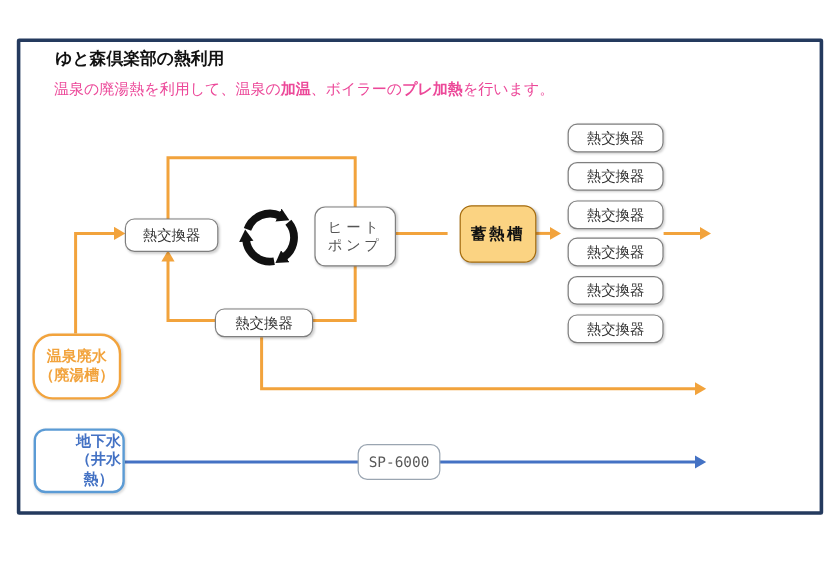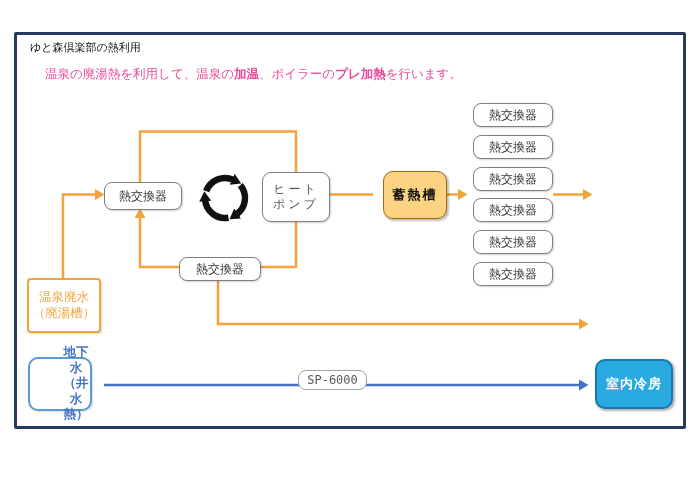--- a/index.html
+++ b/index.html
@@ -12,21 +12,21 @@
   html,body{margin:0;padding:0;background:#fff;}
   #stage{
     position:relative;width:700px;height:485px;background:#fff;overflow:hidden;
     font-family:"Liberation Sans","DejaVu Sans",sans-serif;color:var(--text-dark);
   }
   #frame{
     position:absolute;left:14px;top:32px;width:666px;height:391px;
     border:3px solid var(--border-navy);border-radius:2px;background:#fff;z-index:0;
   }
   .txt{position:absolute;white-space:nowrap;z-index:3;}
-  #title{left:30px;top:40px;font-size:11px;font-weight:normal;color:#111;}
+  #title{left:46px;top:40px;font-size:14px;font-weight:bold;color:#111;}
   .desc{left:45px;font-size:12.5px;color:#ec4899;}
   #desc1{top:66px;} #desc2{top:84px;}
   .b{font-weight:bold;}
   svg.connectors{position:absolute;left:0;top:0;z-index:1;}
   .flow{fill:none;stroke-width:2.5px;}
   .flow.orange{stroke:var(--flow-orange);}
   .flow.blue{stroke:var(--flow-blue);}
   .fill-orange{fill:var(--flow-orange);}
   .fill-blue{fill:var(--flow-blue);}
   .recycle-arc{fill:none;stroke:#111;stroke-width:6.5px;}
@@ -52,22 +52,22 @@
     color:#fff;font-weight:bold;font-size:13px;letter-spacing:1px;
     border-radius:10px;box-shadow:1.5px 1.5px 2.5px rgba(0,0,0,0.3);
   }
   .cool-box{
     background:var(--cooling-fill);border:2px solid var(--cooling-border);
     color:#fff;font-weight:bold;font-size:13px;letter-spacing:1px;
     border-radius:10px;box-shadow:1.5px 1.5px 2.5px rgba(0,0,0,0.3);
   }
   .src-orange{
     background:#fff;border:2.5px solid var(--flow-orange);
-    color:var(--flow-orange);font-weight:normal;font-size:12.5px;
-    border-radius:4px;box-shadow:1px 1px 2px rgba(0,0,0,0.15);
+    color:var(--flow-orange);font-weight:bold;font-size:12.5px;
+    border-radius:17px;box-shadow:1px 1px 2px rgba(0,0,0,0.15);
   }
   .src-blue{
     background:#fff;border:2.5px solid var(--blue-border);
     color:var(--flow-blue);font-weight:bold;font-size:12.5px;
     border-radius:10px;box-shadow:1px 1px 2px rgba(0,0,0,0.15);
   }
   .sp{
     background:#fff;border:1.5px solid #9aa5b1;font-size:12px;color:#595959;
     font-family:"DejaVu Sans Mono","Liberation Mono",monospace;border-radius:8px;
   }
@@ -76,22 +76,22 @@
   #hx-bottom{left:179px;top:257px;width:82px;height:24px;}
   #heat-pump{left:262px;top:172px;width:68px;height:50px;}
   #storage-tank{left:373px;top:171px;width:64px;height:48px;margin-left:10px;}
   .hx-col{left:473px;width:80px;height:24px;}
   #hxc0{top:103px;} #hxc1{top:135px;} #hxc2{top:167px;}
   #hxc3{top:198px;} #hxc4{top:230px;} #hxc5{top:262px;}
   #onsen-heating{left:595px;top:168px;width:78px;height:54px;}
   #boiler{left:595px;top:301px;width:78px;height:48px;font-size:12.5px;}
   #room-cooling{left:595px;top:359px;width:78px;height:50px;}
   #hot-spring-waste{left:27px;top:278px;width:74px;height:55px;}
-  #groundwater{left:28px;top:357px;width:64px;height:54px;padding-left:32px;}
-  #sp6000{left:298px;top:370px;width:69px;height:20px;}
+  #groundwater{left:28px;top:357px;width:76px;height:54px;padding-left:32px;}
+  #sp6000{left:298px;top:370px;width:69px;height:30px;}
 </style>
 </head>
 <body>
 
 <div id="stage">
   <div id="frame"></div>
 
   <div id="title" class="txt">ゆと森倶楽部の熱利用</div>
   <div id="desc1" class="txt desc"><span>温泉の廃湯熱を利用して、温泉の</span><span class="b">加温</span><span>、ボイラーの</span><span class="b">プレ加熱</span><span>を行います。</span></div>
 
@@ -154,23 +154,20 @@
   </div>
   <div id="hxc4" class="box white-box hx hx-col">
     <span>熱交換器</span>
   </div>
   <div id="hxc5" class="box white-box hx hx-col">
     <span>熱交換器</span>
   </div>
 
 
 
-  <div id="room-cooling" class="box cool-box">
-    <span>室内冷房</span>
-  </div>
 
   <div id="hot-spring-waste" class="box src-orange">
     <span>温泉廃水</span>
     <span>（廃湯槽）</span>
   </div>
 
   <div id="groundwater" class="box src-blue">
     <span>地下水</span>
     <span>（井水熱）</span>
   </div>

